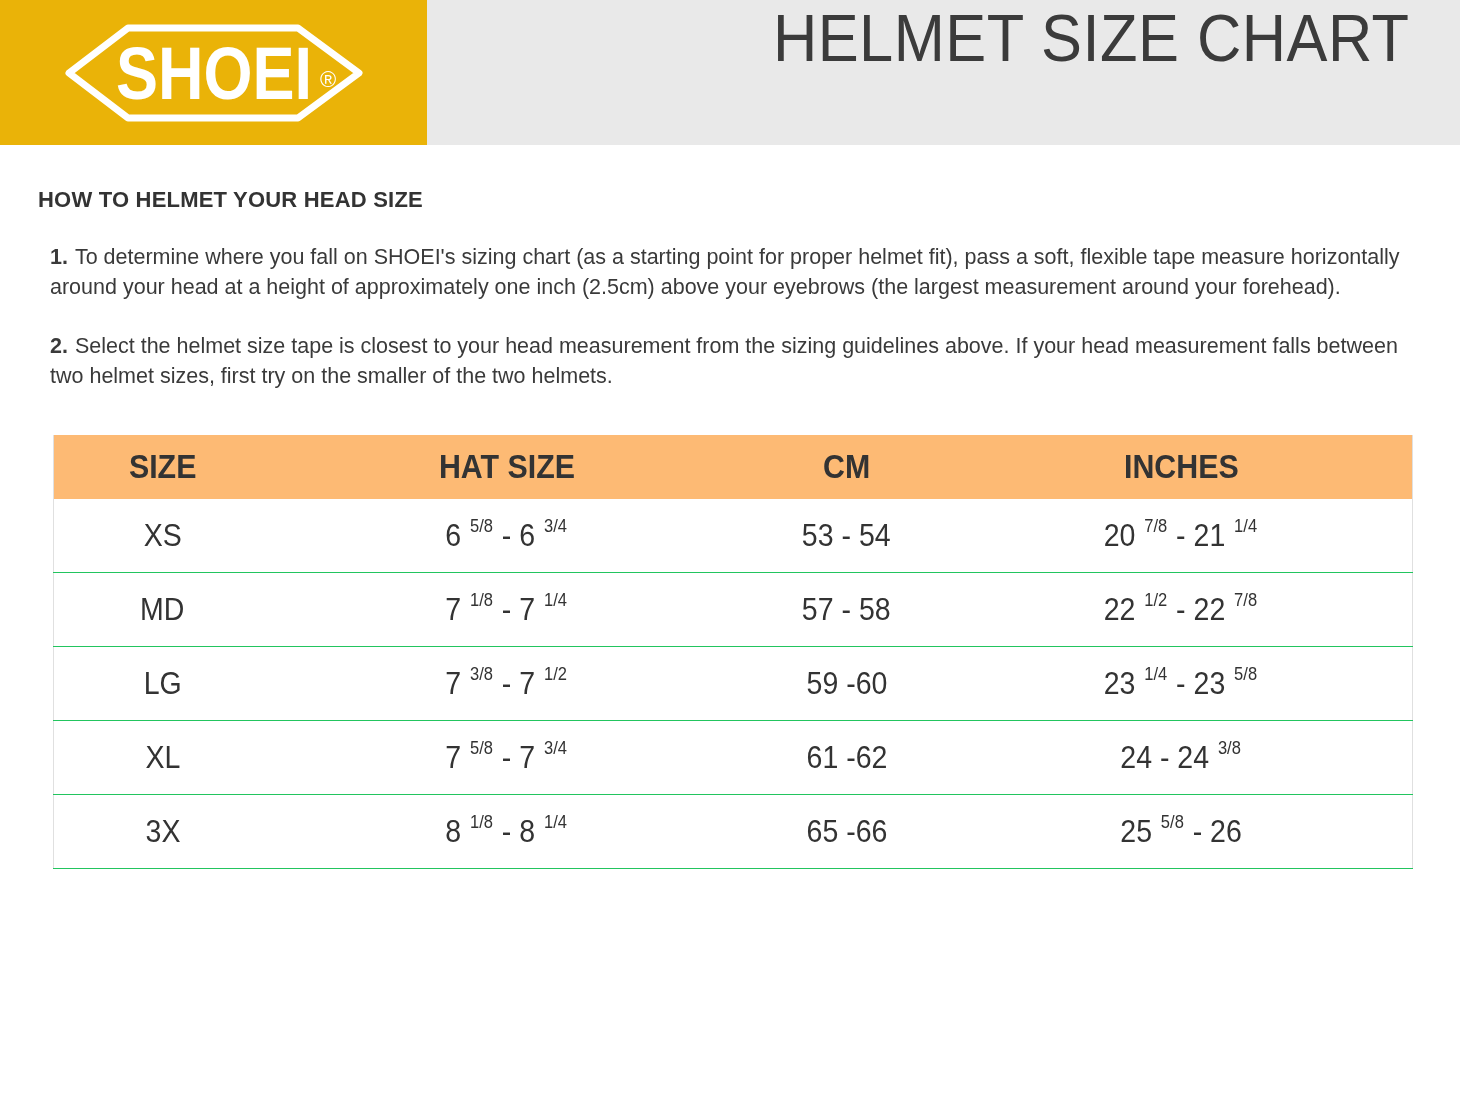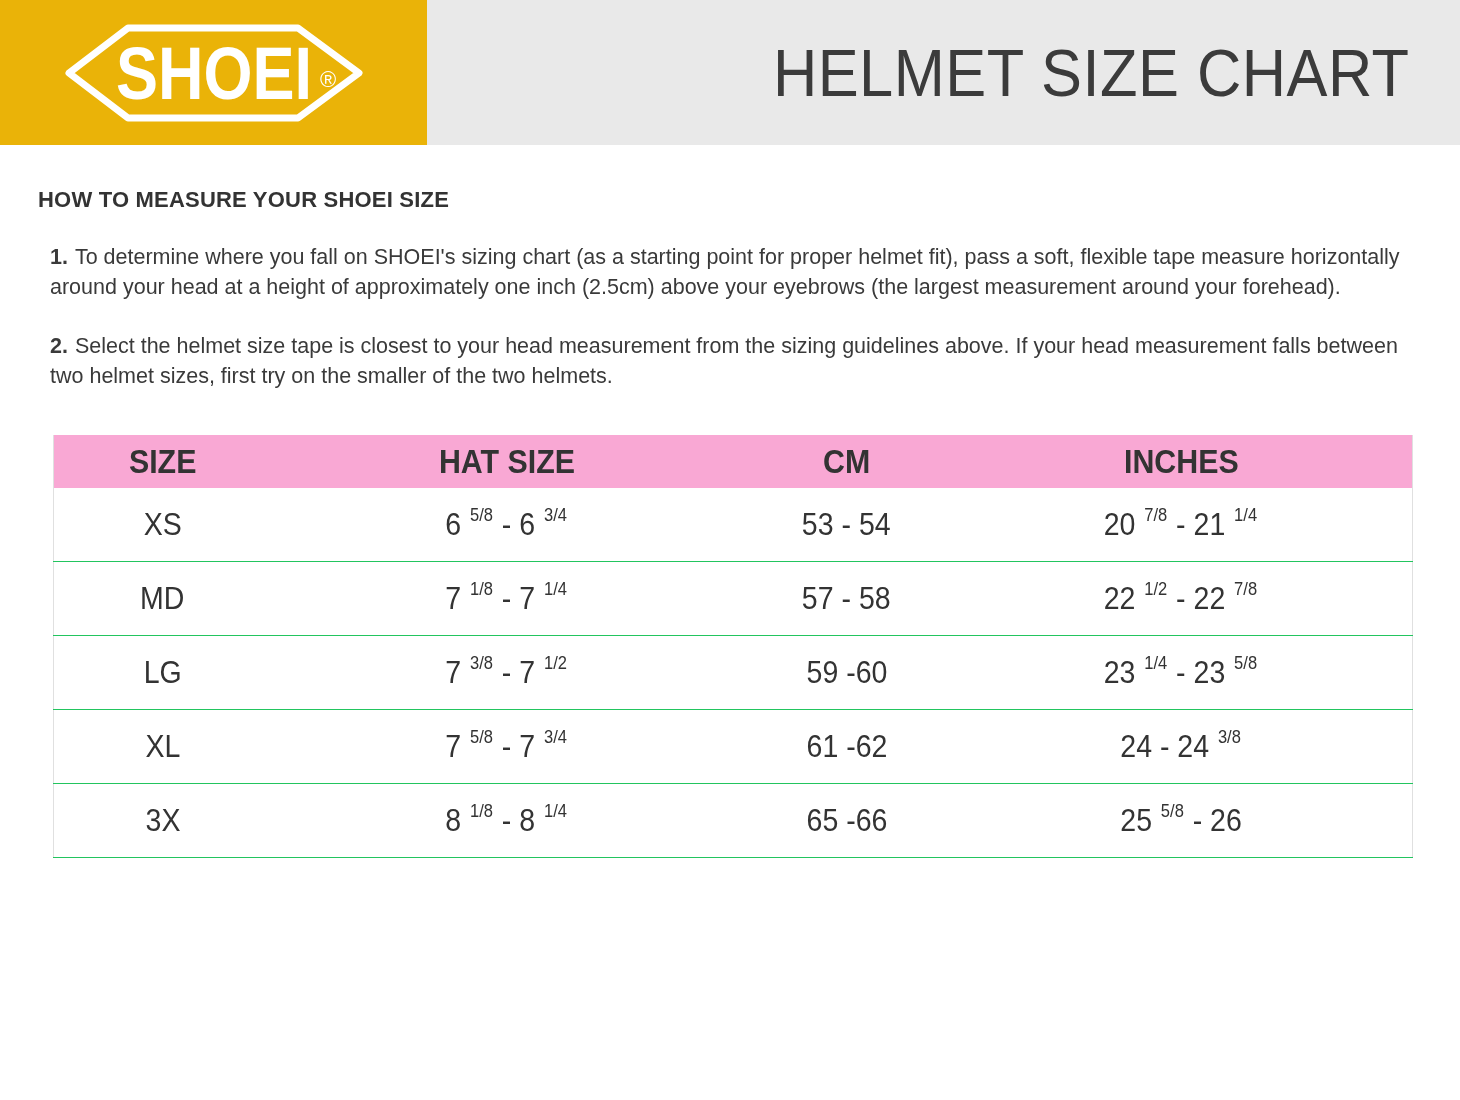--- a/index.html
+++ b/index.html
@@ -24,21 +24,21 @@
     flex: 0 0 427px;
     background: #eab308;
     display: flex;
     align-items: center;
     justify-content: center;
   }
   .title-box {
     flex: 1;
     background: #e9e9e9;
     display: flex;
-    align-items: center;
+    align-items: flex-start;
     justify-content: flex-end;
     padding-right: 50px;
   }
   .page-title {
     margin: 0;
     font-size: 66px;
     font-weight: 400;
     color: #3b3b3b;
     white-space: nowrap;
     display: inline-block;
@@ -70,22 +70,22 @@
   
   .size-table {
     margin: 44px 0 0 15px;
     width: 1360px;
     border-collapse: collapse;
     border-left: 1px solid #e0e0e0;
     border-right: 1px solid #e0e0e0;
     table-layout: fixed;
   }
   .size-table thead th {
-    background: #f9a8d4;
-    height: 53px;
+    background: #fdba74;
+    height: 64px;
     font-size: 33px;
     font-weight: 700;
     color: #333333;
     text-align: center;
     vertical-align: middle;
     padding: 0;
   }
   .size-table tbody td {
     height: 73px;
     font-size: 31px;
@@ -122,21 +122,21 @@
       <text x="150" y="78" text-anchor="middle" font-family="Liberation Sans, sans-serif" font-weight="700" font-size="74" fill="#ffffff" textLength="196" lengthAdjust="spacingAndGlyphs">SHOEI</text>
       <text x="256" y="66" font-family="Liberation Sans, sans-serif" font-size="22" fill="#ffffff">®</text>
     </svg>
   </div>
   <div class="title-box">
     <h1 class="page-title">HELMET SIZE CHART</h1>
   </div>
 </div>
 
 <div class="content">
-  <h2 class="how-to-heading">HOW TO MEASURE YOUR SHOEI SIZE</h2>
+  <h2 class="how-to-heading">HOW TO HELMET YOUR HEAD SIZE</h2>
 
   <p class="instruction">
     <b>1.</b><span>To determine where you fall on SHOEI's sizing chart (as a starting point for proper helmet fit), pass a soft, flexible tape measure horizontally around your head at a height of approximately one inch (2.5cm) above your eyebrows (the largest measurement around your forehead).</span>
   </p>
 
   <p class="instruction">
     <b>2.</b><span>Select the helmet size tape is closest to your head measurement from the sizing guidelines above. If your head measurement falls between two helmet sizes, first try on the smaller of the two helmets.</span>
   </p>
 
   <table class="size-table">

